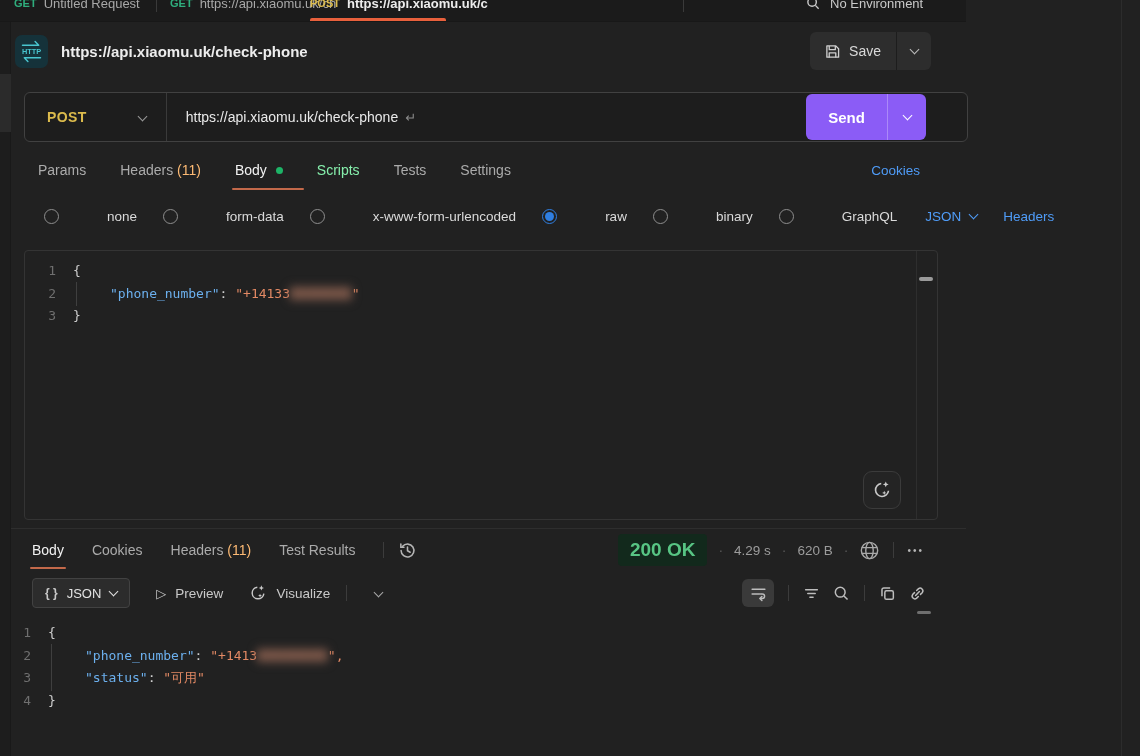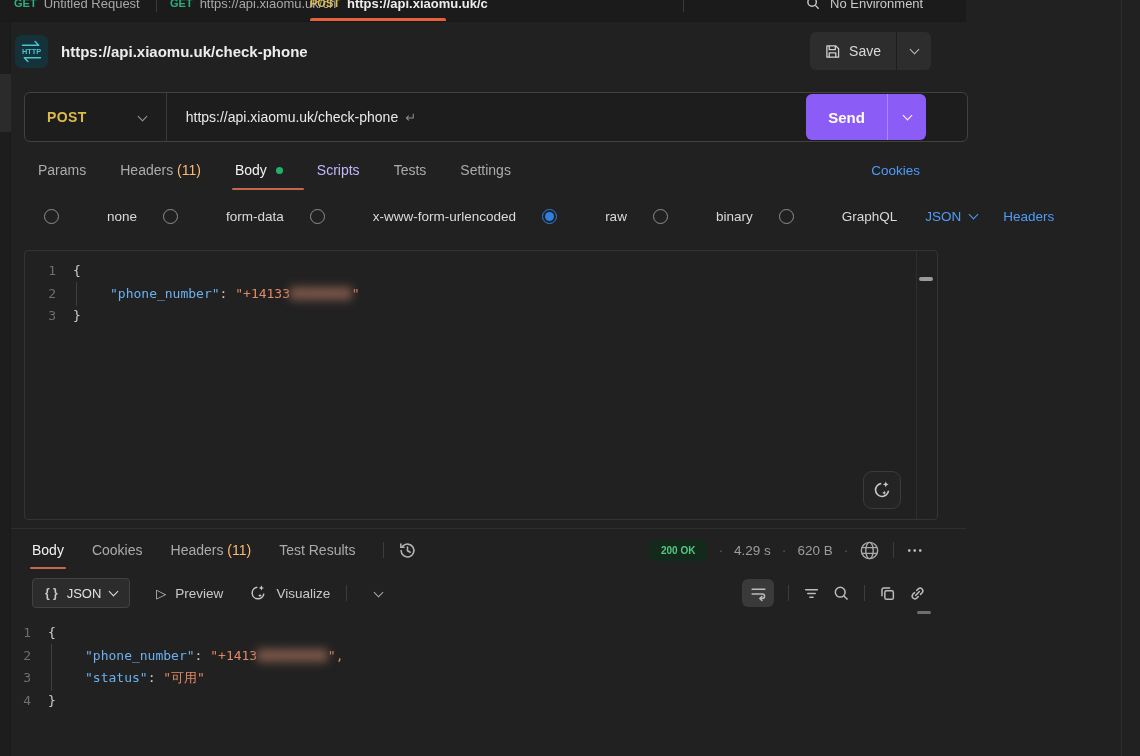--- a/index.html
+++ b/index.html
@@ -48,21 +48,21 @@
   .send-main { flex:1; display:flex; align-items:center; justify-content:center; color:#fff; font-weight:bold; font-size:15px; cursor:pointer; }
   .send-sep { width:1px; background:rgba(255,255,255,.28); }
   .send-chev { width:38px; display:flex; align-items:center; justify-content:center; color:#fff; cursor:pointer; }
 
   
   .rtabs { display:flex; align-items:center; gap:34px; height:52px; padding:0 46px 0 38px; font-size:14px; color:#ababab; }
   .rtab { cursor:pointer; white-space:nowrap; position:relative; line-height:52px; }
   .rtab .count { color:#fdba74; }
   .rtab.active { color:#f2f2f2; font-weight:500; }
   .rtab.active::after { content:""; position:absolute; left:-3px; right:-21px; bottom:6px; height:2.5px; background:#c3694a; border-radius:2px; }
-  .rtab.bright { color:#c4b5fd; }
+  .rtab.bright { color:#86efac; }
   .gdot { width:7px; height:7px; border-radius:50%; background:#1db467; display:inline-block; margin-left:9px; position:relative; top:-1px; }
   .cookies-link { margin-left:auto; color:#4f9cf8; font-size:13.5px; cursor:pointer; }
 
   
   .modes { display:flex; align-items:center; gap:26px; height:40px; padding:0 50px 0 44px; font-size:13.5px; color:#dadada; }
   .mode { display:flex; align-items:center; cursor:pointer; white-space:nowrap;gap:39px; }
   .radio { width:15px; height:15px; border-radius:50%; border:1.5px solid #8e8e8e; margin-right:9px; position:relative; flex:none; }
   .radio.sel { border-color:#2f7ee0; }
   .radio.sel::after { content:""; position:absolute; inset:2px; border-radius:50%; background:#2f7ee0; }
   .json-select { display:flex; align-items:center; gap:9px; color:#4f9cf8; cursor:pointer; margin-left:2px; }
@@ -86,21 +86,21 @@
 
   .hdiv { height:1px; background:#2e2e2e; margin-top:8px; }
 
   
   .resp-tabs { display:flex; align-items:center; height:42px; padding:0 42px 0 32px; font-size:14px; color:#ababab; }
   .resp-tabs .rtab { line-height:42px; margin-right:28px; }
   .resp-tabs .rtab.active::after { bottom:2px; left:-2px; right:-2px; }
   .vbar { width:1px; height:16px; background:#3c3c3c; margin:0 14px 0 0; }
   .hist-btn { color:#b5b5b5; display:flex; align-items:center; cursor:pointer; }
   .resp-meta { margin-left:auto; display:flex; align-items:center; gap:11px; }
-  .status-pill { background:#12291c; color:#58c584; font-size:10px; font-weight:600; padding:5px 12px; border-radius:4px; }
+  .status-pill { background:#12291c; color:#58c584; font-size:19px; font-weight:600; padding:5px 12px; border-radius:4px; }
   .sep-dot { color:#585858; font-size:14px; }
   .meta-txt { color:#9c9c9c; font-size:13.5px; }
   .meta-icon { color:#a9a9a9; display:flex; align-items:center; cursor:pointer; }
   .ellipsis { color:#b5b5b5; font-size:10px; letter-spacing:2px; cursor:pointer; }
 
   .resp-toolbar { display:flex; align-items:center; height:44px; padding:0 40px 0 32px; }
   .json-btn { display:flex; align-items:center; gap:9px; height:30px; padding:0 12px; background:#2c2c2c; border:1px solid #424242; border-radius:4px; color:#e3e3e3; font-size:13px; cursor:pointer; }
   .braces-glyph { color:#c9c9c9; font-weight:bold; font-size:12px; }
   .tool { display:flex; align-items:center; gap:9px; color:#c9c9c9; font-size:13.5px; margin-left:26px; cursor:pointer; }
   .tri { font-size:13px; color:#c9c9c9; }

